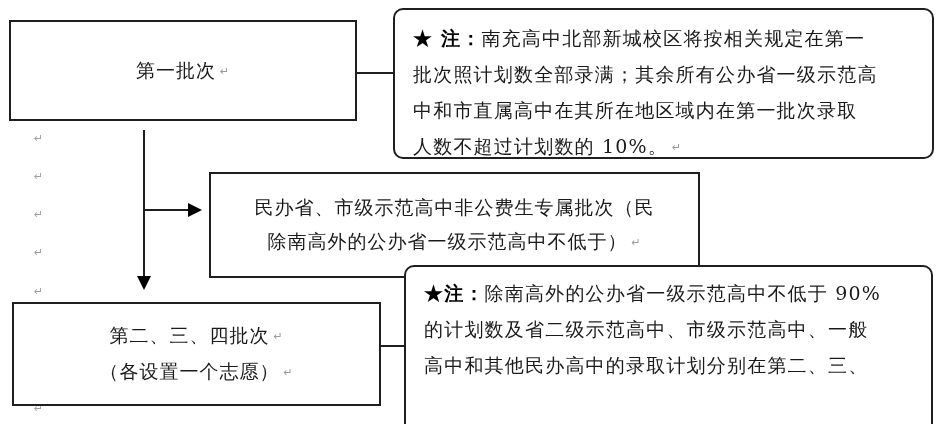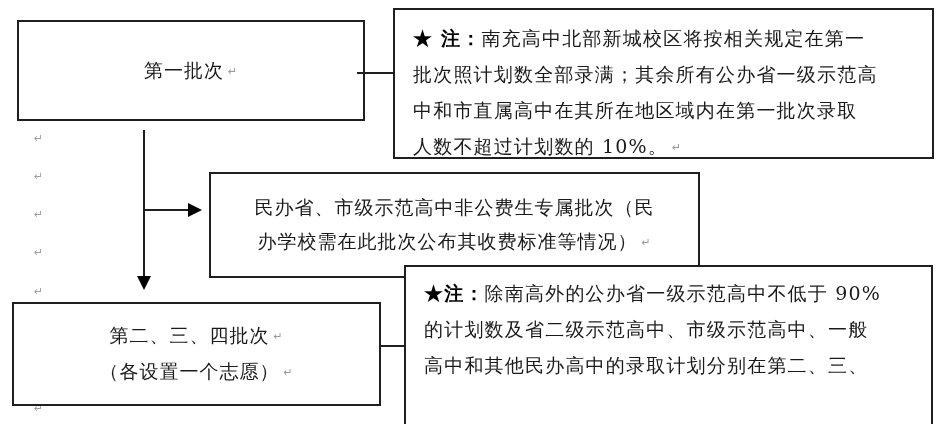--- a/index.html
+++ b/index.html
@@ -8,62 +8,62 @@
     background: #ffffff;
     font-family: "DejaVu Serif", "Liberation Serif", serif;
     color: #1a1a1a;
   }
   .box {
     position: absolute; box-sizing: border-box;
     border: 2px solid #1f1f1f; background: #fff;
   }
   .center { display: flex; flex-direction: column; align-items: center; justify-content: center; text-align: center; }
   .line { font-size: 19px; line-height: 34px; white-space: nowrap; letter-spacing: 1px; }
-  .note { padding: 10px 14px 4px 18px; font-size: 19px; line-height: 36px; letter-spacing: 1.2px; }
+  .note { padding: 10px 14px 4px 18px; font-size: 19px; line-height: 36px; letter-spacing: 1.2px; border-radius: 10px; }
   .note .ln { display: block; white-space: nowrap; }
   .star { font-weight: bold; color: #000; }
   .pm { color: #9a9a9a; font-size: 11px; margin-left: 4px; vertical-align: middle; font-family: "DejaVu Sans", sans-serif; }
   .hline { position: absolute; height: 2px; background: #1f1f1f; }
   .vline { position: absolute; width: 2px; background: #1f1f1f; }
   .arrow-right { position: absolute; width: 0; height: 0; border-top: 7px solid transparent; border-bottom: 7px solid transparent; border-left: 14px solid #000; }
   .arrow-down { position: absolute; width: 0; height: 0; border-left: 7px solid transparent; border-right: 7px solid transparent; border-top: 14px solid #000; }
   .margin-mark { position: absolute; left: 34px; color: #a0a0a0; font-size: 11px; font-family: "DejaVu Sans", sans-serif; }
 </style>
 </head>
 <body>
 
 <span class="margin-mark" style="top:132px">↵</span>
 <span class="margin-mark" style="top:170px">↵</span>
 <span class="margin-mark" style="top:208px">↵</span>
 <span class="margin-mark" style="top:246px">↵</span>
 <span class="margin-mark" style="top:285px">↵</span>
 <span class="margin-mark" style="top:402px">↵</span>
 
-<div class="box center" style="left:17px; top:20px; width:348px; height:101px;">
+<div class="box center" style="left:9px; top:20px; width:348px; height:101px;">
   <div class="line"><span>第一批次</span><span class="pm">↵</span></div>
 </div>
 
 <div class="hline" style="left:357px; top:72px; width:37px;"></div>
 
 <div class="box note" style="left:393px; top:8px; width:541px; height:151px;">
   <span class="ln"><span class="star">★ 注：</span><span>南充高中北部新城校区将按相关规定在第一</span></span>
   <span class="ln">批次照计划数全部录满；其余所有公办省一级示范高</span>
   <span class="ln">中和市直属高中在其所在地区域内在第一批次录取</span>
   <span class="ln"><span>人数不超过计划数的 10%。</span><span class="pm">↵</span></span>
 </div>
 
 <div class="vline" style="left:143px; top:130px; height:148px;"></div>
 <div class="arrow-down" style="left:137px; top:276px;"></div>
 
 <div class="hline" style="left:144px; top:209px; width:46px;"></div>
 <div class="arrow-right" style="left:188px; top:203px;"></div>
 
 <div class="box center" style="left:209px; top:172px; width:491px; height:106px;">
   <div class="line">民办省、市级示范高中非公费生专属批次（民</div>
-  <div class="line"><span>办学校需在此批次公布其收费标准等情况）</span><span class="pm">↵</span></div>
+  <div class="line"><span>除南高外的公办省一级示范高中不低于）</span><span class="pm">↵</span></div>
 </div>
 
 <div class="box center" style="left:12px; top:302px; width:369px; height:104px;">
   <div class="line"><span>第二、三、四批次</span><span class="pm">↵</span></div>
   <div class="line"><span>（各设置一个志愿）</span><span class="pm">↵</span></div>
 </div>
 
 <div class="hline" style="left:381px; top:345px; width:24px;"></div>
 
 <div class="box note" style="left:404px; top:265px; width:529px; height:192px; padding-top:8px;">

